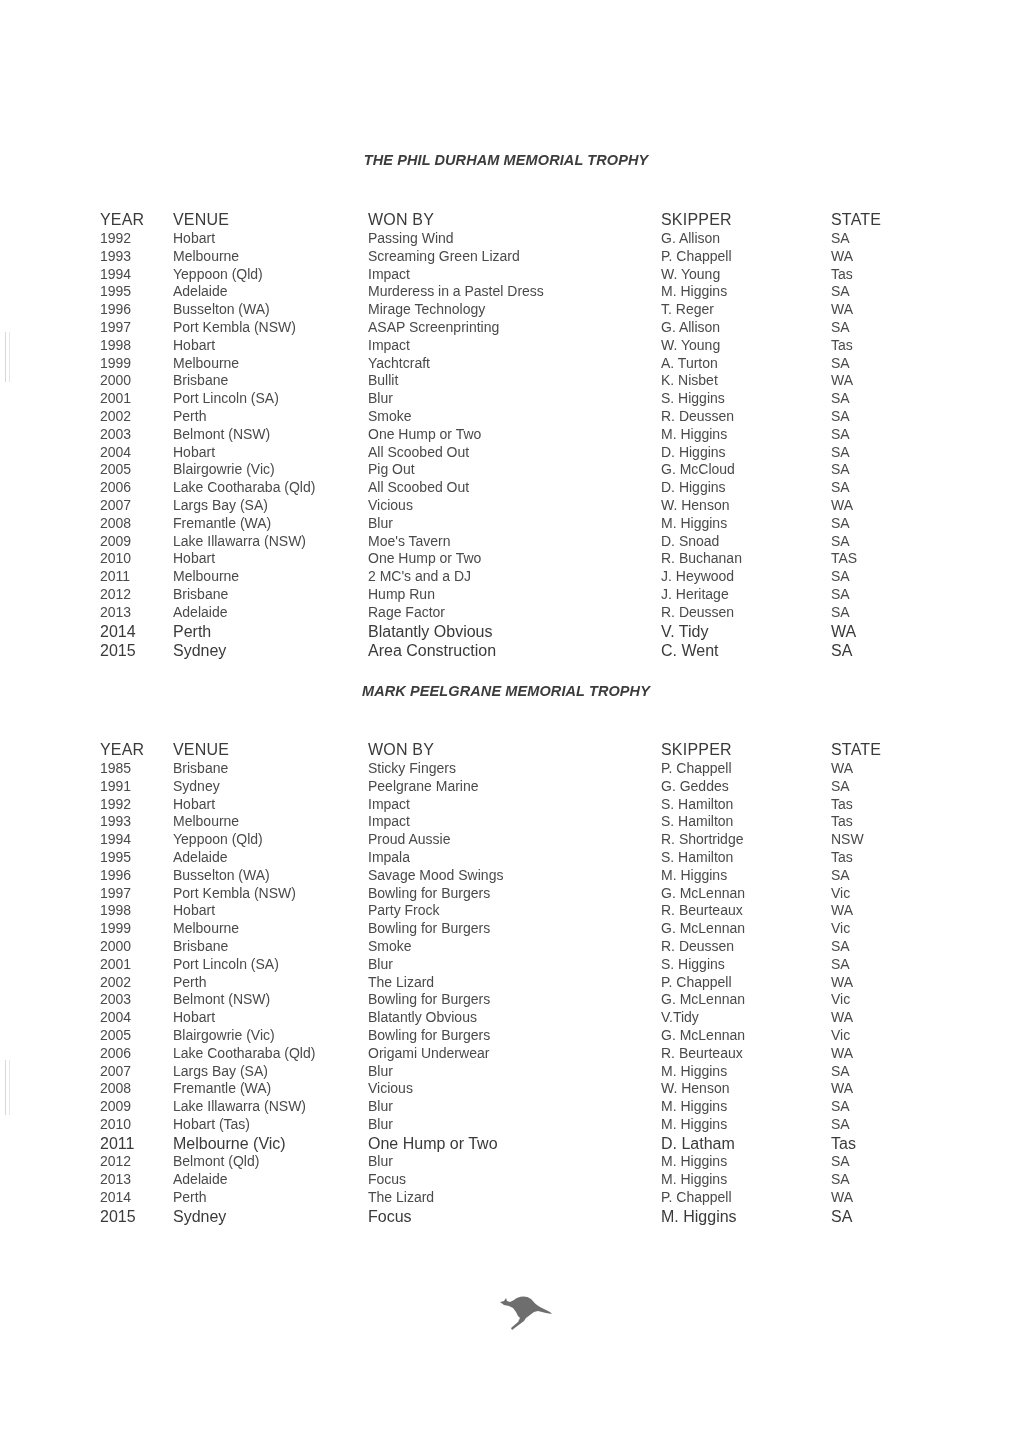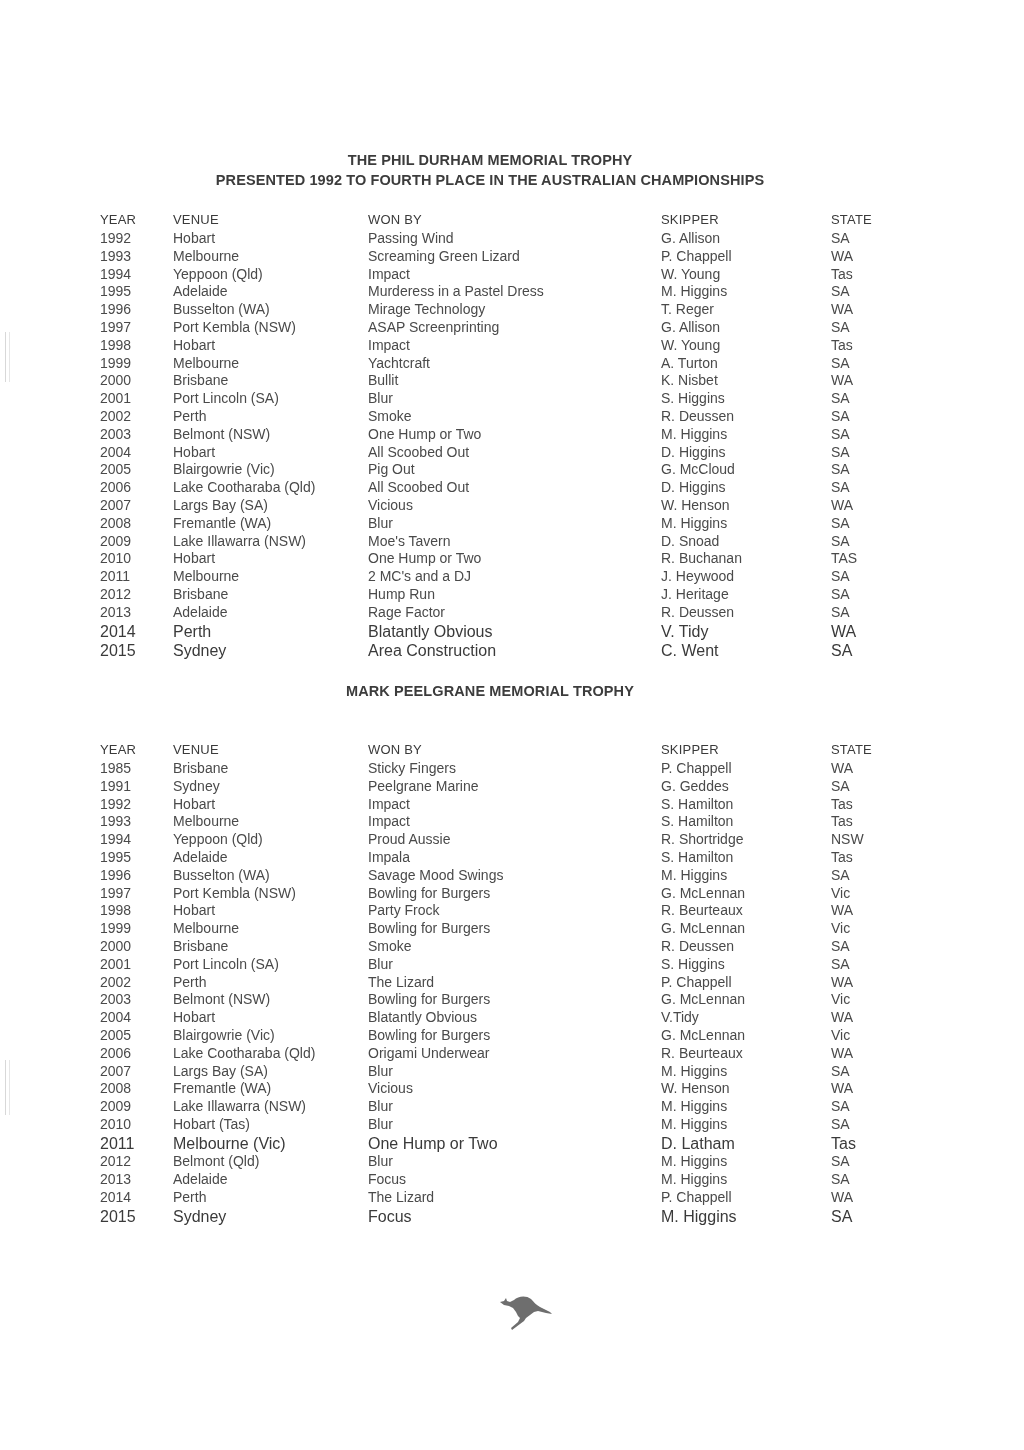--- a/index.html
+++ b/index.html
@@ -10,42 +10,43 @@
     body {
       width: 1024px;
       height: 1450px;
       position: relative;
       overflow: hidden;
       font-family: "Liberation Sans", sans-serif;
       color: #3a3a3a;
     }
     .section {
       position: absolute;
-      left: 0;
+      left: 16px;
       width: 980px;
+      font-style: italic;
     }
     .title-block {
       text-align: center;
       font-weight: bold;
       font-size: 14.5px;
       line-height: 20px;
       color: #3c3c3c;
       letter-spacing: 0.1px;
     }
     .title-block .t1 { display: block; }
     .title-block .t2 { display: block; }
     table.trophy {
       position: absolute;
       left: 100px;
       border-collapse: collapse;
       table-layout: fixed;
     }
     table.trophy th {
       font-weight: normal;
-      font-size: 13px;
+      font-size: 16px;
       text-align: left;
       padding: 0;
       height: 20px;
       line-height: 20px;
       color: #3a3a3a;
       letter-spacing: 0.2px;
     }
     table.trophy td {
       font-size: 14px;
       padding: 0;
@@ -96,21 +97,20 @@
       color: #bdbdbd;
       letter-spacing: 0.5px;
     }
   </style>
 </head>
 <body>
 
 <div class="section" id="section-1">
   <div class="title-block">
     <span class="t1">THE PHIL DURHAM MEMORIAL TROPHY</span>
-    <span class="t2">PRESENTED 1992 TO FOURTH PLACE IN THE AUSTRALIAN CHAMPIONSHIPS</span>
   </div>
 </div>
 <table class="trophy" id="table-1">
   <colgroup>
     <col class="c-year">
       <col class="c-venue">
       <col class="c-won">
       <col class="c-skipper">
       <col class="c-state">
   </colgroup>

